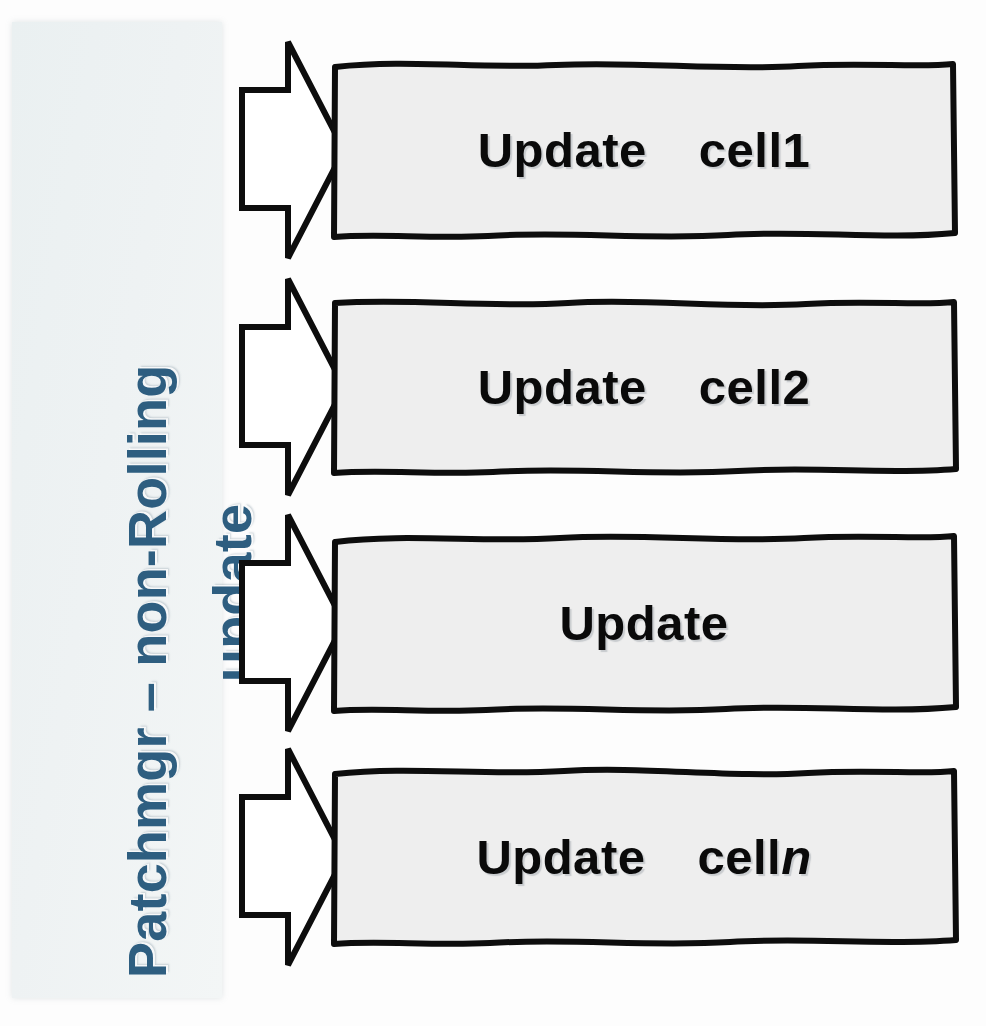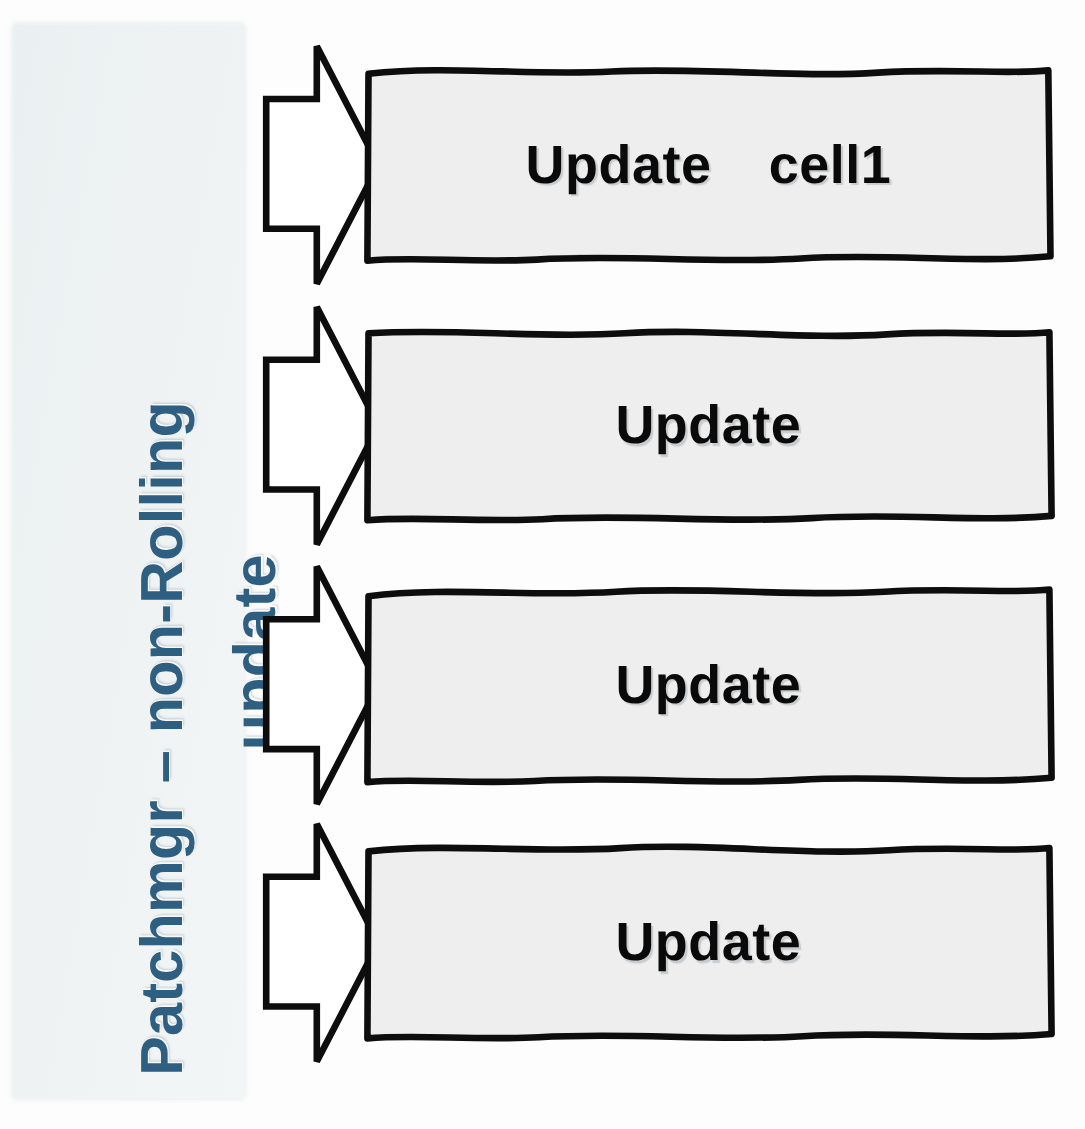--- a/index.html
+++ b/index.html
@@ -182,20 +182,23 @@
                  C 318 6, 400 17, 478 12
                  C 545 8, 592 14, 626 10
                  L 628 177
                  C 560 183, 490 174, 410 179
                  C 330 184, 245 175, 165 180
                  C 105 183, 52 177, 6 181
                  Z" fill="#eeeeee" stroke="#0d0d0d" stroke-width="6" stroke-linejoin="round"></path>
       </svg>
       <div class="box-label">
         <span class="verb">Update</span>
+        <span class="target">
+          <span>cell</span><span>2</span>
+        </span>
       </div>
     </div>
   </div>
 
   <div class="row" style="top:508px;">
     <div class="arrow-wrap">
       <svg width="110" height="230" viewBox="0 0 110 230">
         <path d="M 6 55 L 52 55 L 52 7 L 108 115 L 52 223 L 52 173 L 6 173 Z" fill="#ffffff" stroke="#0d0d0d" stroke-width="6" stroke-linejoin="miter" stroke-miterlimit="4"></path>
       </svg>
     </div>
@@ -230,17 +233,20 @@
                  C 314 4, 402 16, 480 11
                  C 546 7, 595 13, 626 9
                  L 628 178
                  C 556 184, 482 175, 402 180
                  C 322 185, 242 176, 162 181
                  C 102 184, 50 178, 6 182
                  Z" fill="#eeeeee" stroke="#0d0d0d" stroke-width="6" stroke-linejoin="round"></path>
       </svg>
       <div class="box-label">
         <span class="verb">Update</span>
+        <span class="target">
+          <span>cell</span><span class="idx-italic">n</span>
+        </span>
       </div>
     </div>
   </div>
 
 </div>
 
 </body></html>

